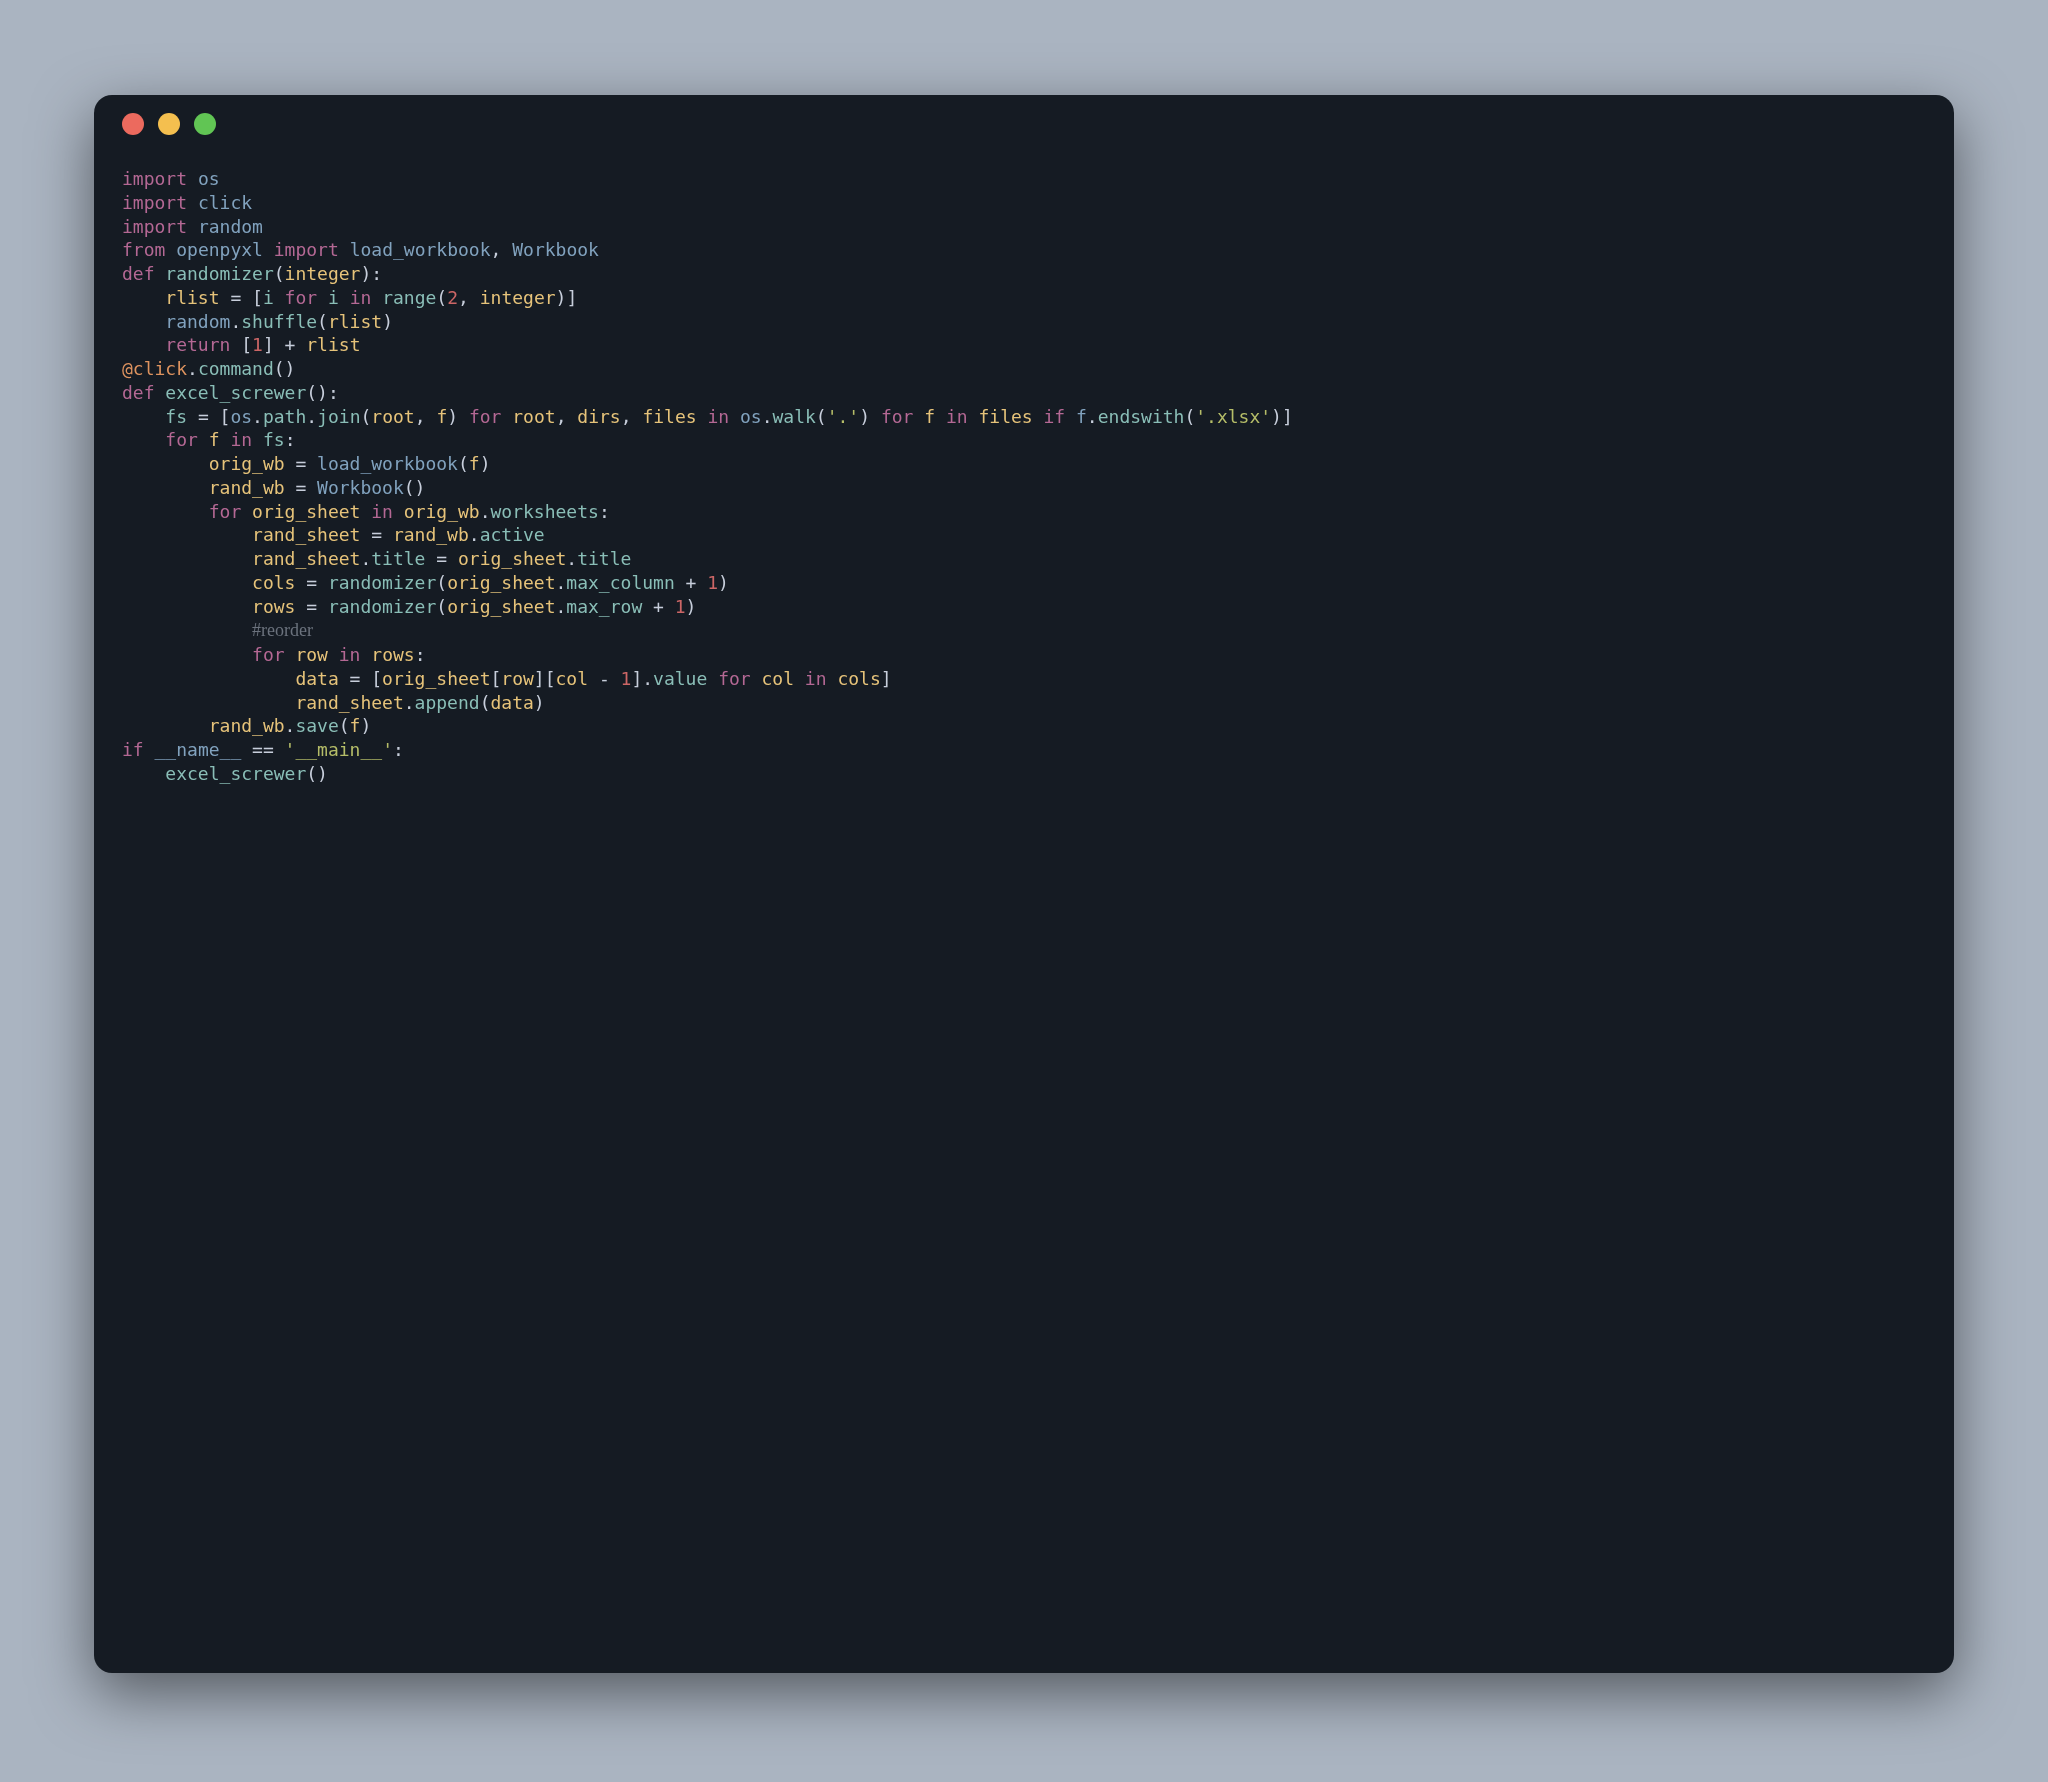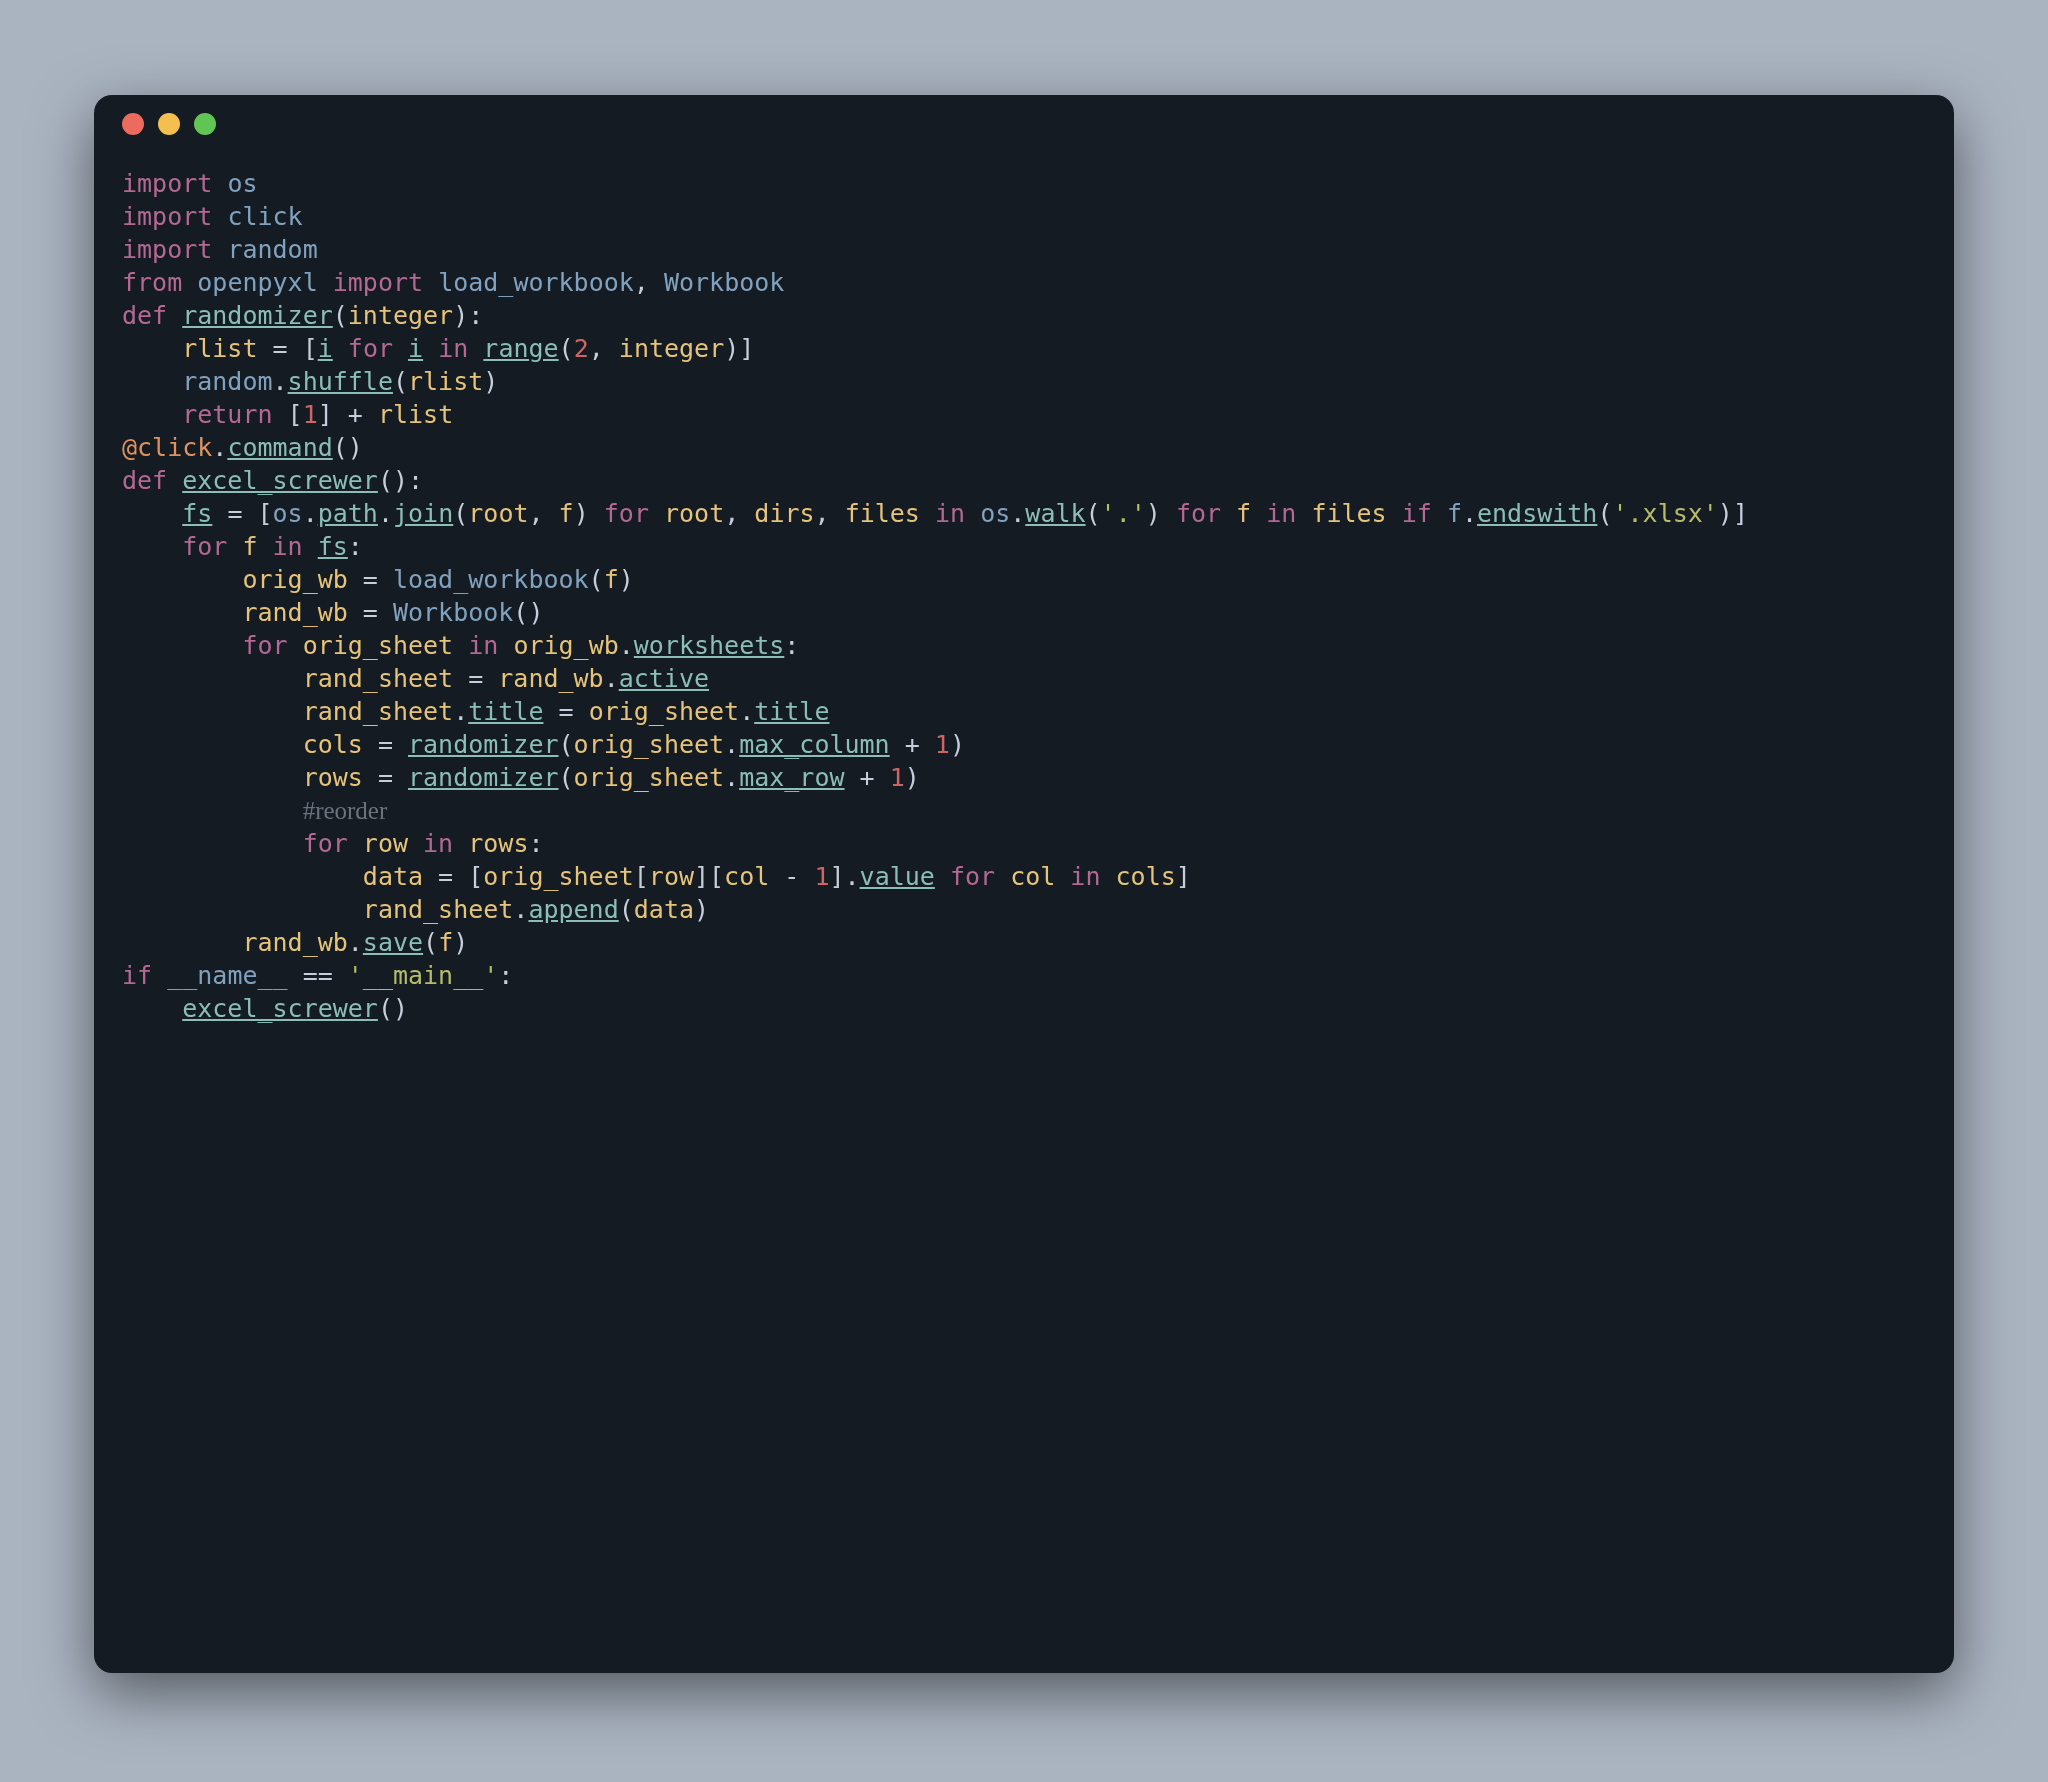--- a/index.html
+++ b/index.html
@@ -53,33 +53,33 @@
     height: 22px;
     border-radius: 50%;
   }
   .traffic-light.red    { background: var(--red); }
   .traffic-light.yellow { background: var(--yellow); }
   .traffic-light.green  { background: var(--green); }
 
   .editor {
     flex: 1;
     padding: 14px 17px 28px 28px;
-    font-size: 25px;
+    font-size: 18px;
     line-height: 1.32;
     white-space: pre;
     color: var(--code-default);
     overflow: hidden;
   }
   .line { white-space: pre-wrap; word-break: break-word; }
   .kw   { color: var(--code-keyword); }
   .mod  { color: var(--code-module); }
   .str  { color: var(--code-string); }
   .num  { color: var(--code-number); }
   .id   { color: var(--code-ident); }
-  .bi   { color: var(--code-builtin); text-decoration: underline; }
+  .bi   { color: var(--code-builtin); }
   .cm   { color: var(--code-comment); font-family: Liberation Serif, serif; }
   .at   { color: var(--code-attr); text-align: center; }
 </style>
 </head>
 <body>
 
 <div class="window">
   <div class="titlebar">
     <div class="traffic-light red"></div>
     <div class="traffic-light yellow"></div>

